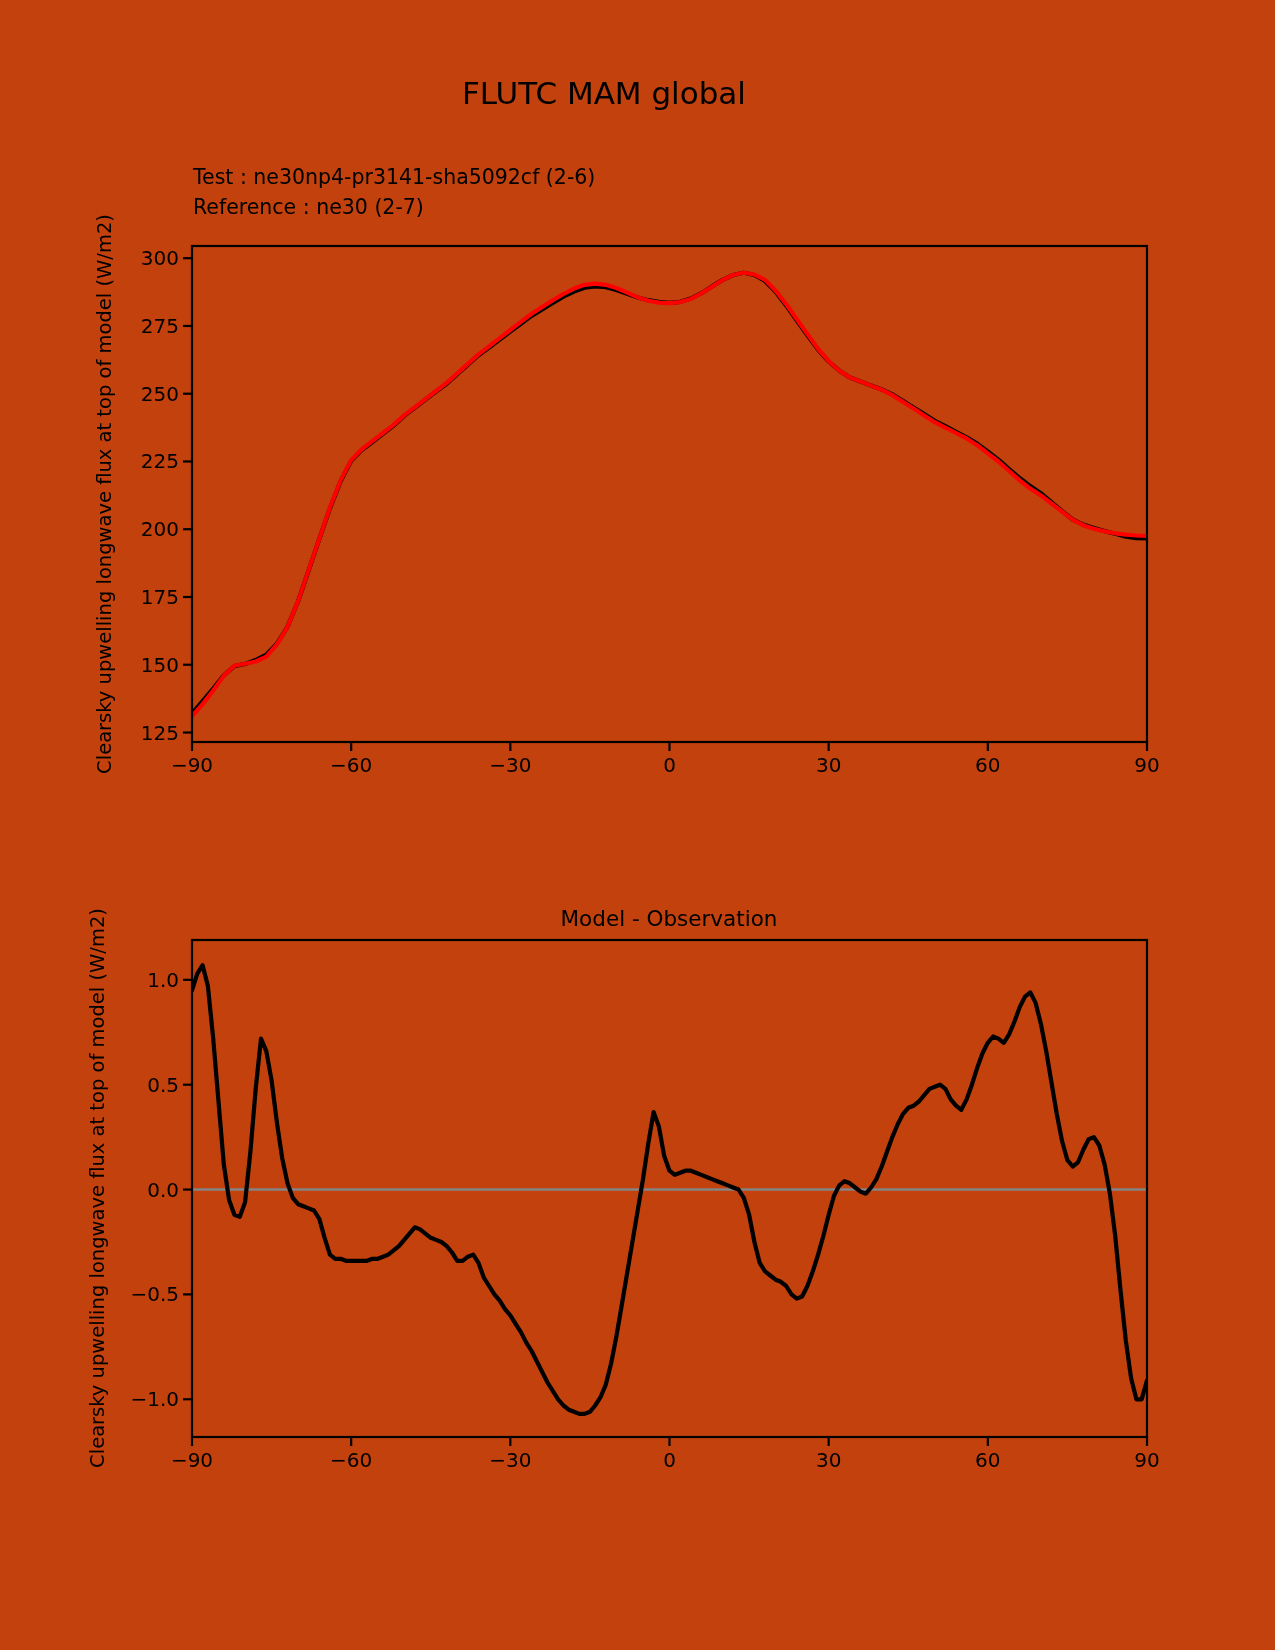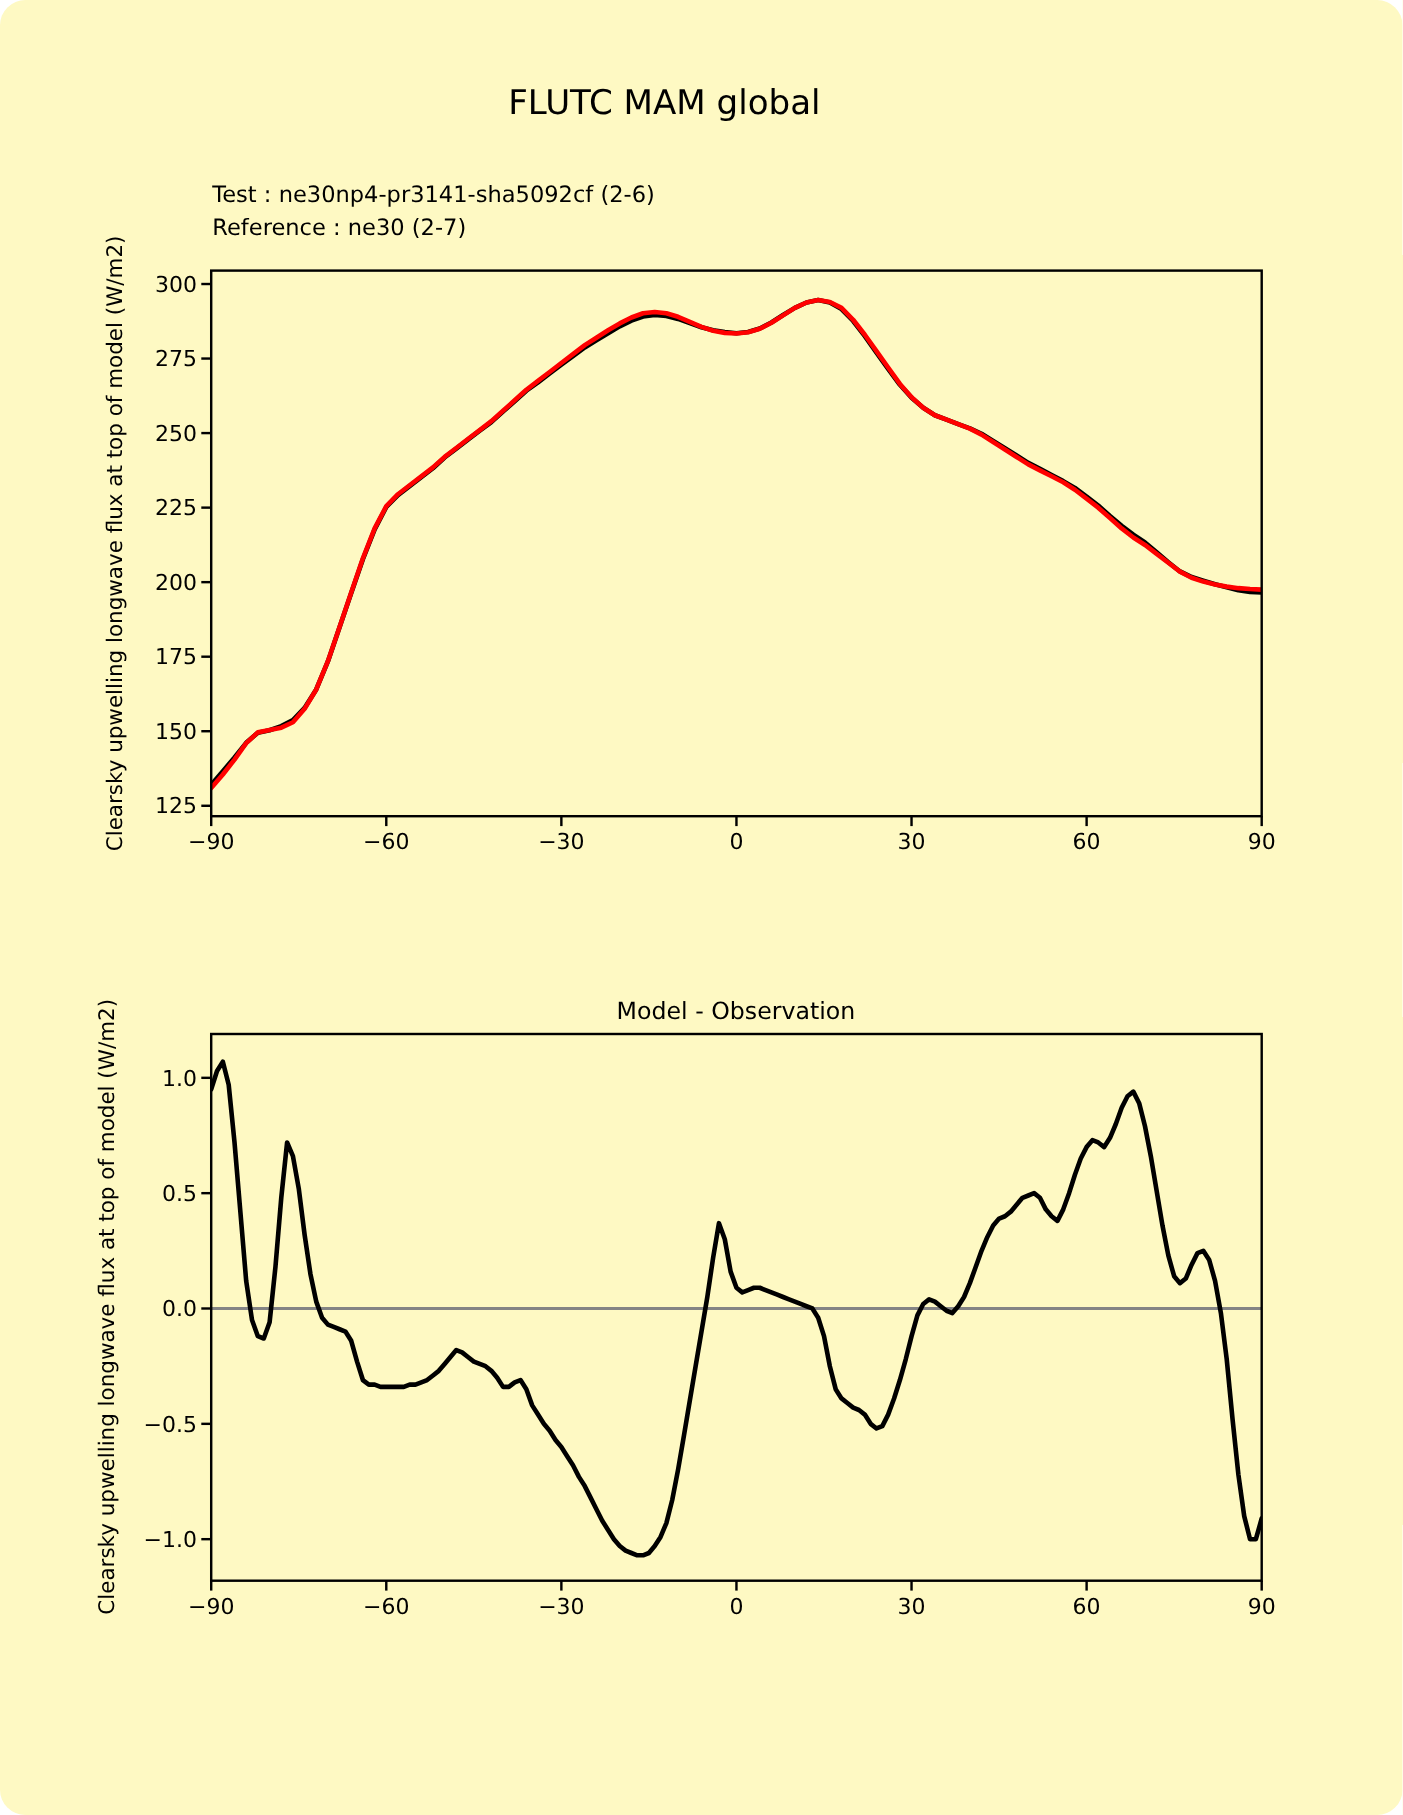--- a/index.html
+++ b/index.html
@@ -1,17 +1,17 @@
 <!DOCTYPE html>
 <html><head>
 <meta charset="utf-8">
 <style>
   html,body{margin:0;padding:0;background:#ffffff;}
-  .figure{position:relative;width:1275px;height:1650px;background:#fef9c3;
-          font-family:"DejaVu Sans","Liberation Sans",sans-serif;border-radius:23px;}
+  .figure{position:relative;width:1275px;height:1650px;background:#c2410c;
+          font-family:"DejaVu Sans","Liberation Sans",sans-serif;}
   svg{position:absolute;left:0;top:0;}
   text{fill:#000000;}
 </style>
 </head>
 <body>
 
 <div class="figure">
   <svg id="canvas" width="1275" height="1650" viewBox="0 0 1275 1650">
     <text x="604" y="104" font-size="31" text-anchor="middle">FLUTC MAM global</text>
     <text x="193" y="184" font-size="20.5" text-anchor="start" fill="#000000">Test : ne30np4-pr3141-sha5092cf (2-6)</text>

